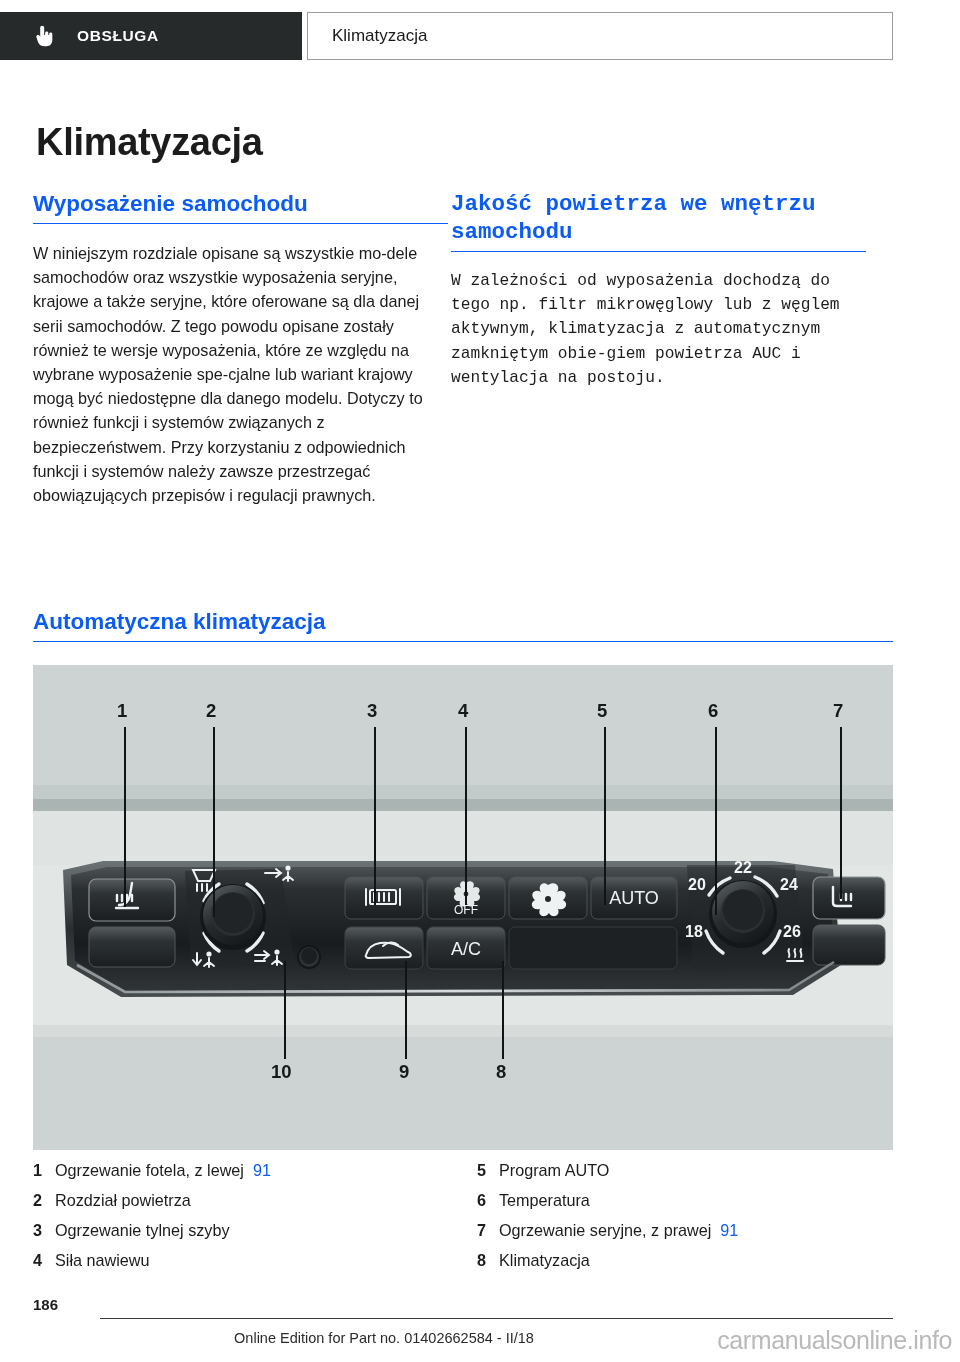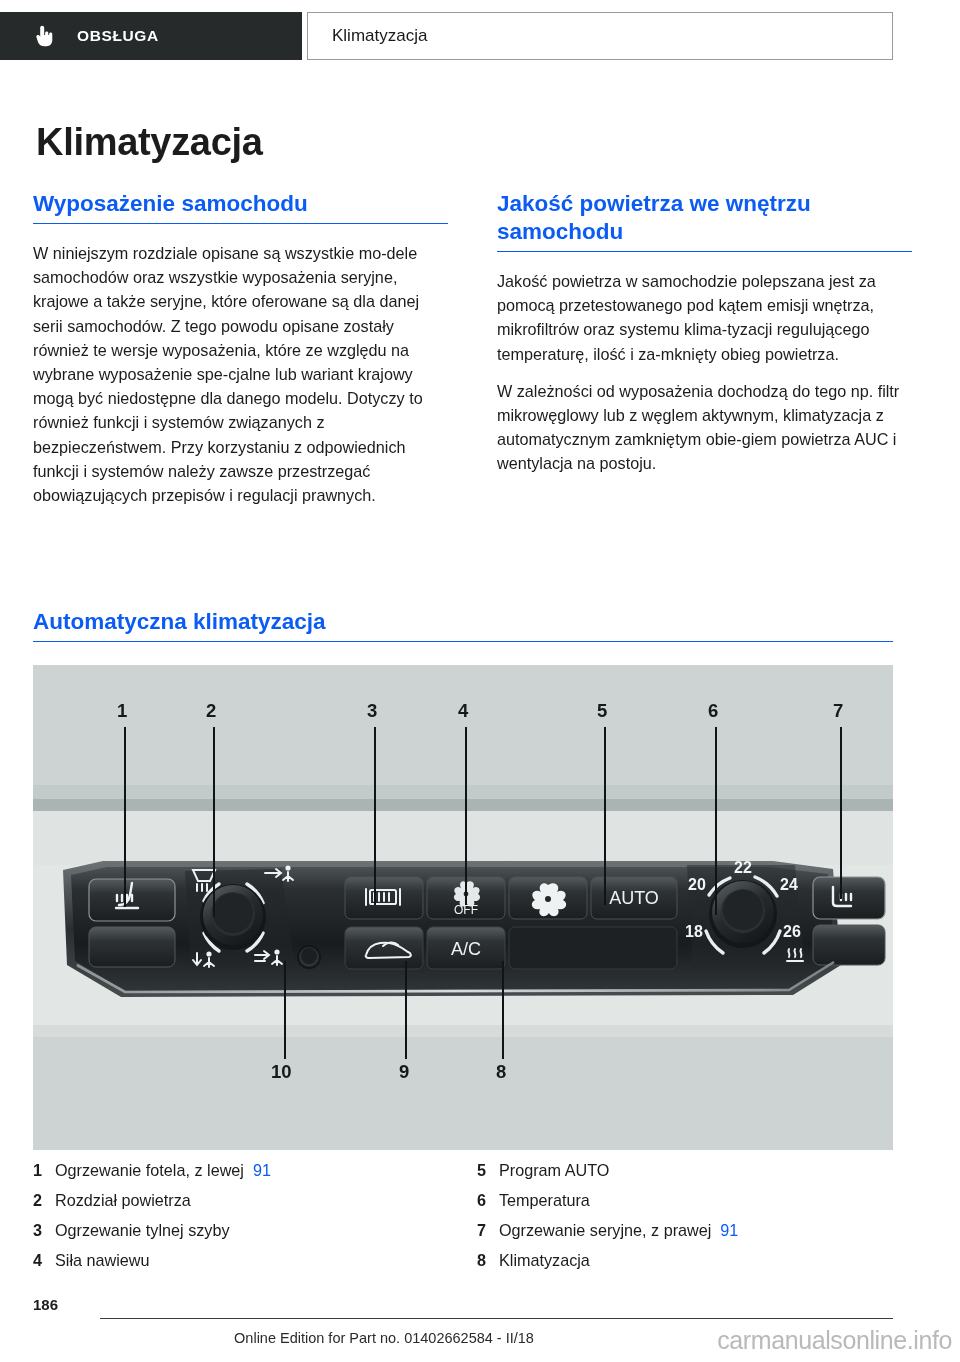--- a/index.html
+++ b/index.html
@@ -77,21 +77,21 @@
     letter-spacing: -0.3px;
     color: #1c1c1c;
   }
 
   
   .col {
     position: absolute;
     width: 415px;
   }
   .col-left  { left: 33px;  top: 190px; }
-  .col-right { left: 497px; top: 190px; }
+  .col-right { left: 451px; top: 190px; font-family: Liberation Mono, monospace; }
 
   .sec-heading {
     color: #0b5cf5;
     font-size: 22.5px;
     font-weight: bold;
     line-height: 28px;
     margin: 0;
     padding-bottom: 5px;
   }
   .sec-rule {
@@ -227,21 +227,20 @@
 
 <div class="col col-left">
   <h2 class="sec-heading">Wyposażenie samochodu</h2>
   <div class="sec-rule"></div>
   <p class="body-p">W niniejszym rozdziale opisane są wszystkie mo-dele samochodów oraz wszystkie wyposażenia seryjne, krajowe a także seryjne, które oferowane są dla danej serii samochodów. Z tego powodu opisane zostały również te wersje wyposażenia, które ze względu na wybrane wyposażenie spe-cjalne lub wariant krajowy mogą być niedostępne dla danego modelu. Dotyczy to również funkcji i systemów związanych z bezpieczeństwem. Przy korzystaniu z odpowiednich funkcji i systemów należy zawsze przestrzegać obowiązujących przepisów i regulacji prawnych.</p>
 </div>
 
 <div class="col col-right">
   <h2 class="sec-heading">Jakość powietrza we wnętrzu samochodu</h2>
   <div class="sec-rule"></div>
-  <p class="body-p">Jakość powietrza w samochodzie polepszana jest za pomocą przetestowanego pod kątem emisji wnętrza, mikrofiltrów oraz systemu klima-tyzacji regulującego temperaturę, ilość i za-mknięty obieg powietrza.</p>
   <p class="body-p">W zależności od wyposażenia dochodzą do tego np. filtr mikrowęglowy lub z węglem aktywnym, klimatyzacja z automatycznym zamkniętym obie-giem powietrza AUC i wentylacja na postoju.</p>
 </div>
 
 <div class="subsec">
   <h2 class="sec-heading">Automatyczna klimatyzacja</h2>
   <div class="sec-rule"></div>
 </div>
 
 <div class="figure">
 

